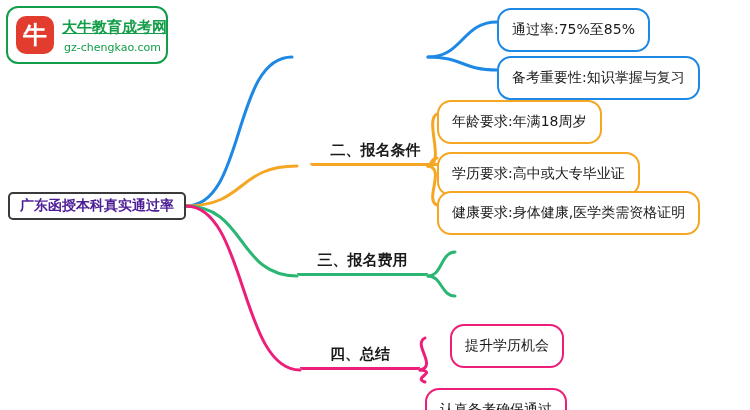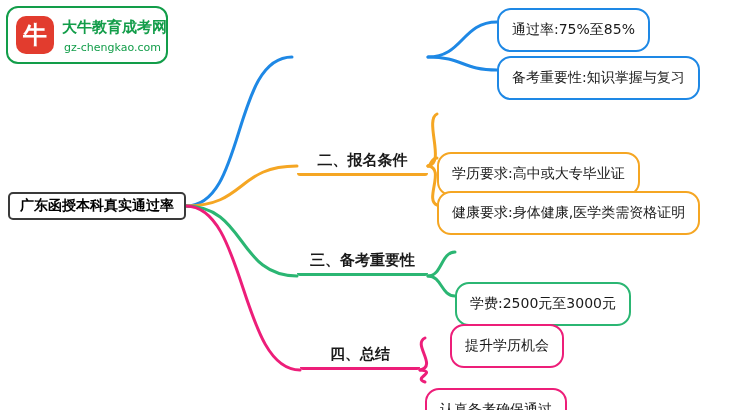--- a/index.html
+++ b/index.html
@@ -8,29 +8,29 @@
   .links { position:absolute; left:0; top:0; width:750px; height:410px; }
 
   
   .logo { position:absolute; left:6px; top:6px; width:162px; height:58px;
           border:2px solid #129d49; border-radius:12px; }
   .bull { position:absolute; left:8px; top:8px; width:38px; height:38px;
           background:#e23c2e; color:#fff; border-radius:10px;
           display:flex; align-items:center; justify-content:center;
           font-size:24px; font-weight:bold; }
   .logo-title { position:absolute; left:54px; top:10px; font-size:15px;
-                font-weight:bold; color:#129d49; white-space:nowrap; }
+                font-weight:bold; color:#129d49; white-space:nowrap;text-decoration:underline; }
   .logo-url { position:absolute; left:56px; top:33px; font-size:11px;
               color:#129d49; white-space:nowrap; }
 
   
   .root-node { position:absolute; left:8px; top:192px; height:28px;
                display:flex; align-items:center; padding:0 10px;
                background:#fff; border:2px solid #3a3a3a; border-radius:5px;
-               font-size:14px; font-weight:bold; color:#000000; white-space:nowrap; }
+               font-size:14px; font-weight:bold; color:#4c1d95; white-space:nowrap; }
 
   
   .branch { position:absolute; text-align:center; font-size:15px; font-weight:600;
             color:#1a1a1a; line-height:20px; padding-bottom:3px;
             border-bottom:3px solid; border-radius:0 0 3px 3px; white-space:nowrap; }
 
   
   .leaf { position:absolute; height:44px; display:flex; align-items:center;
           padding:0 13px; background:#fff; border:2px solid; border-radius:14px;
           font-size:14px; color:#1a1a1a; white-space:nowrap; }
@@ -67,28 +67,28 @@
   </svg>
 
   <div class="logo">
     <div class="bull">牛</div>
     <div class="logo-title">大牛教育成考网</div>
     <div class="logo-url">gz-chengkao.com</div>
   </div>
 
   <div class="root-node">广东函授本科真实通过率</div>
 
-  <div class="branch c2" style="left:297px;top:140px;width:131px;margin-top:10px;">二、报名条件</div>
-  <div class="branch c3" style="left:297px;top:250px;width:131px;">三、备考重要性</div>
+  <div class="branch c2" style="left:310px;top:140px;width:131px;">二、报名条件</div>
+  <div class="branch c3" style="left:297px;top:250px;width:131px;">三、报名费用</div>
   <div class="branch c4" style="left:300px;top:344px;width:120px;">四、总结</div>
 
   <div class="leaf c1" style="left:497px;top:8px;">通过率:75%至85%</div>
   <div class="leaf c1" style="left:497px;top:56px;">备考重要性:知识掌握与复习</div>
 
+  <div class="leaf c2" style="left:437px;top:100px;">年龄要求:年满18周岁</div>
   <div class="leaf c2" style="left:437px;top:144px;margin-top:8px;">学历要求:高中或大专毕业证</div>
   <div class="leaf c2" style="left:437px;top:191px;">健康要求:身体健康,医学类需资格证明</div>
 
-  <div class="leaf c3" style="left:455px;top:282px;">学费:2500元至3000元</div>
 
   <div class="leaf c4" style="left:450px;top:324px;text-align:right;">提升学历机会</div>
   <div class="leaf c4" style="left:425px;top:388px;">认真备考确保通过</div>
 
 </div>
 
 </body></html>

